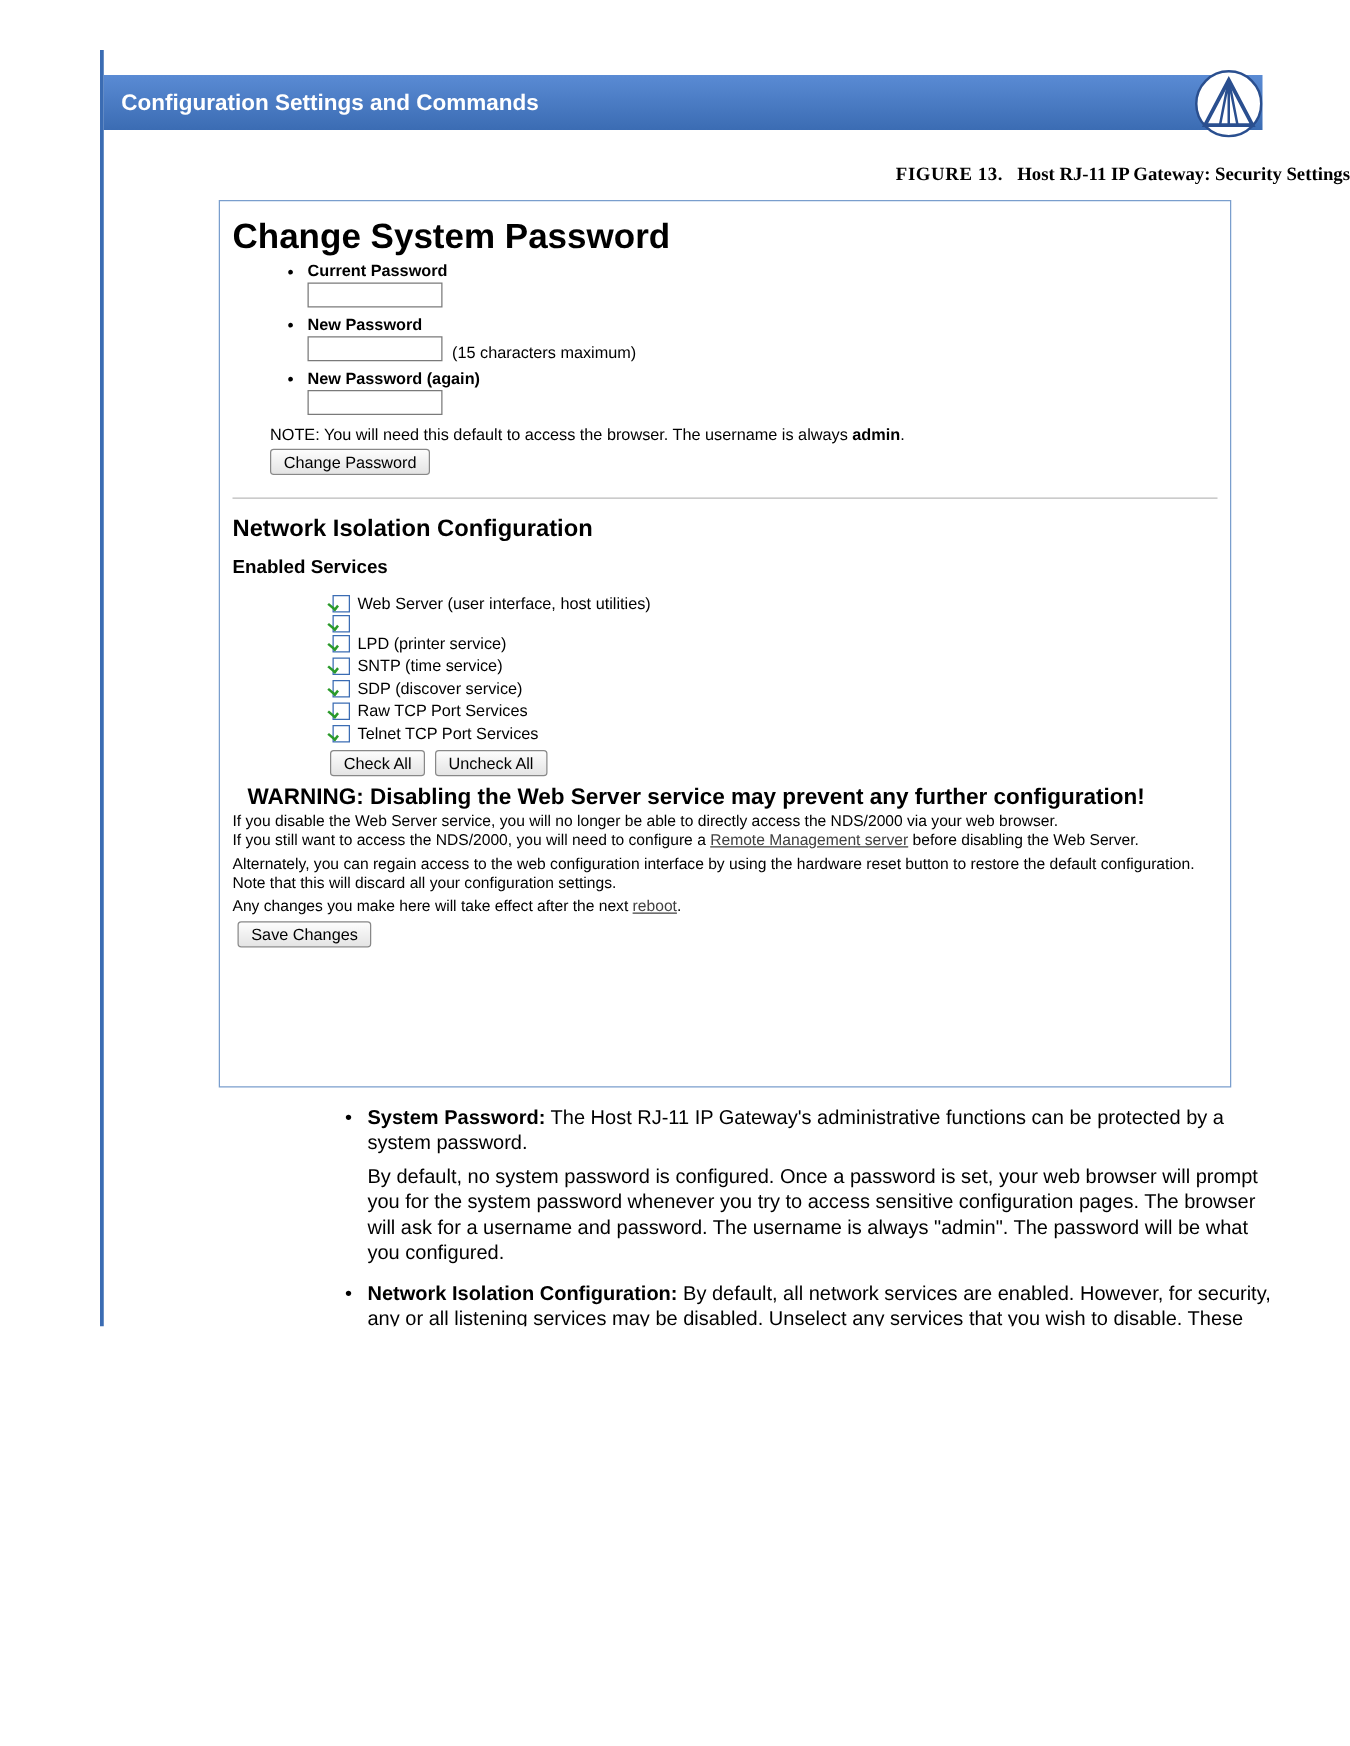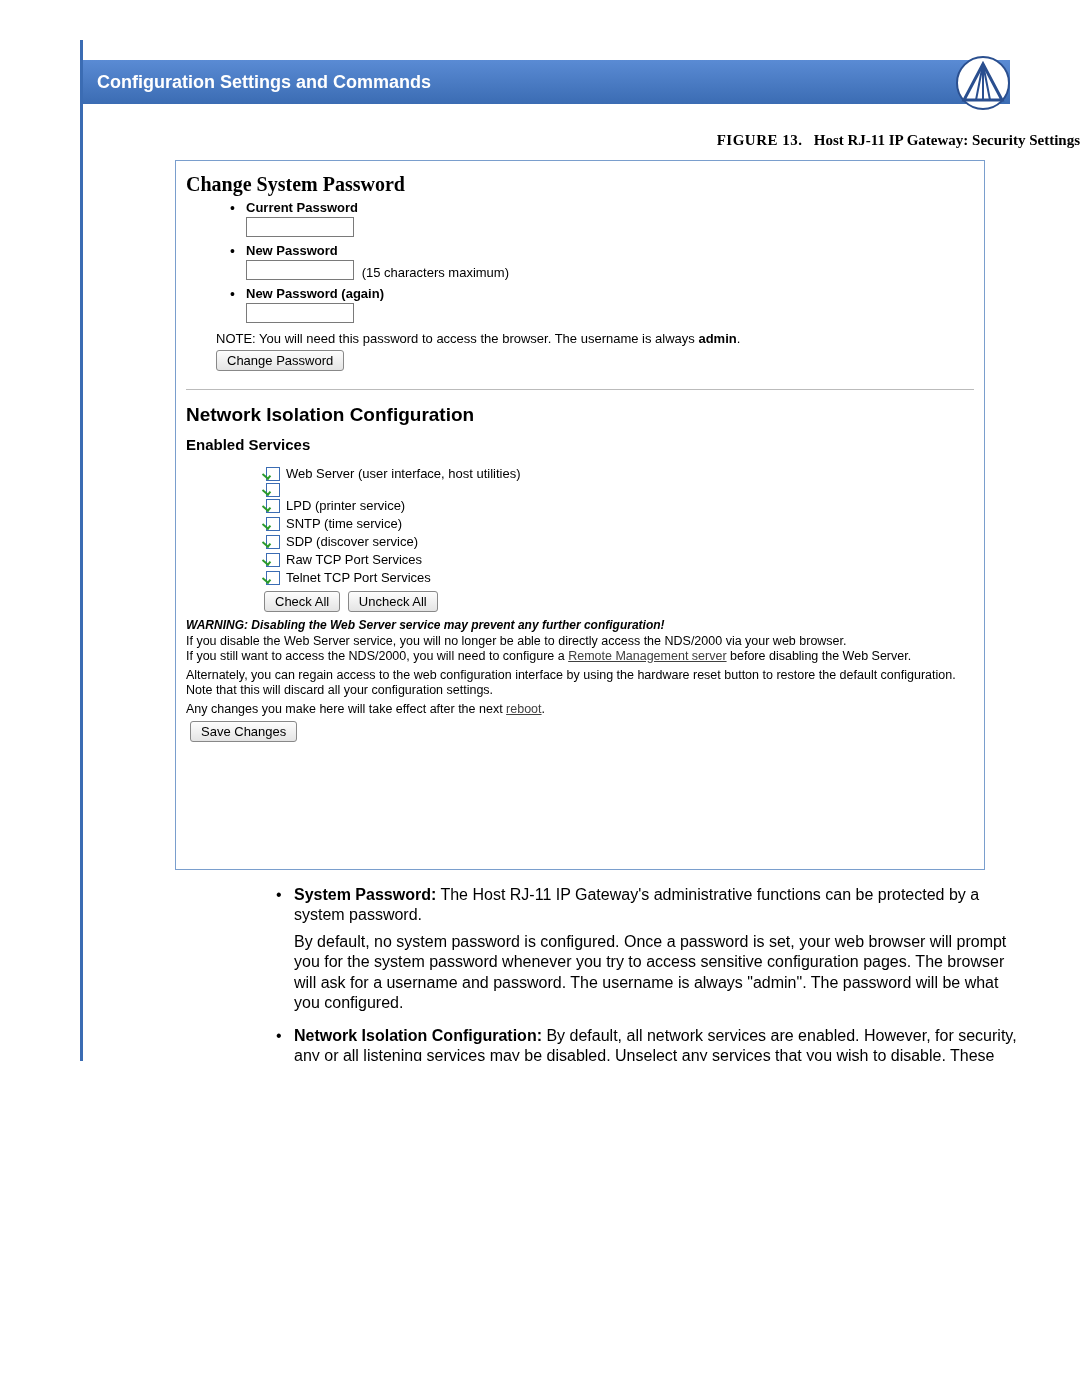--- a/index.html
+++ b/index.html
@@ -65,22 +65,22 @@
     height: 710px;
     border: 1px solid #7a9ecd;
     box-sizing: border-box;
     padding: 8px 10px 8px 10px;
     font-family: Arial, Helvetica, sans-serif;
     font-size: 13px;
     color: #000;
     overflow: hidden;
   }
   .screenshot h1 {
-    font-family: Liberation Serif, serif;
-    font-size: 20px;
+    font-family: Liberation Sans, sans-serif;
+    font-size: 28px;
     font-weight: bold;
     margin: 4px 0 4px 0;
   }
   .screenshot h2 {
     font-family: Arial, Helvetica, sans-serif;
     font-size: 19px;
     font-weight: bold;
     margin: 14px 0 10px 0;
   }
   .screenshot h3 {
@@ -175,24 +175,23 @@
     left: 1px;
     top: 4px;
     width: 3px;
     height: 6px;
     border-left: 2px solid #2a9a2a;
     border-bottom: 2px solid #2a9a2a;
     transform: rotate(-50deg);
     transform-origin: left bottom;
   }
   .warn {
-    font-size: 12px;
-    margin: 6px 0 2px 0;
-    font-weight: bold;
-    font-style: italic;
+    font-size: 18px;
+    margin: 6px 0 2px 12px;
+    font-weight: bold;
   }
   .para {
     font-size: 12.5px;
     margin: 2px 0 4px 0;
     line-height: 1.2;
   }
   .para a, .screenshot a {
     color: #404040;
     text-decoration: underline;
   }
@@ -294,21 +293,21 @@
           <span class="inline-note">(15 characters maximum)</span>
         </div>
       </li>
       <li>
         <span class="lbl">New Password (again)</span>
         <input class="txt" type="password" style="">
       </li>
     </ul>
 
     <div class="note">
-      <span>NOTE: You will need this password to access the browser. The username is always </span><span class="adminword">admin</span><span>.</span>
+      <span>NOTE: You will need this default to access the browser. The username is always </span><span class="adminword">admin</span><span>.</span>
     </div>
 
     <div class="btn-row">
       <span class="btn">Change Password</span>
     </div>
 
     <hr>
 
     <h2>Network Isolation Configuration</h2>
     <h3>Enabled Services</h3>

